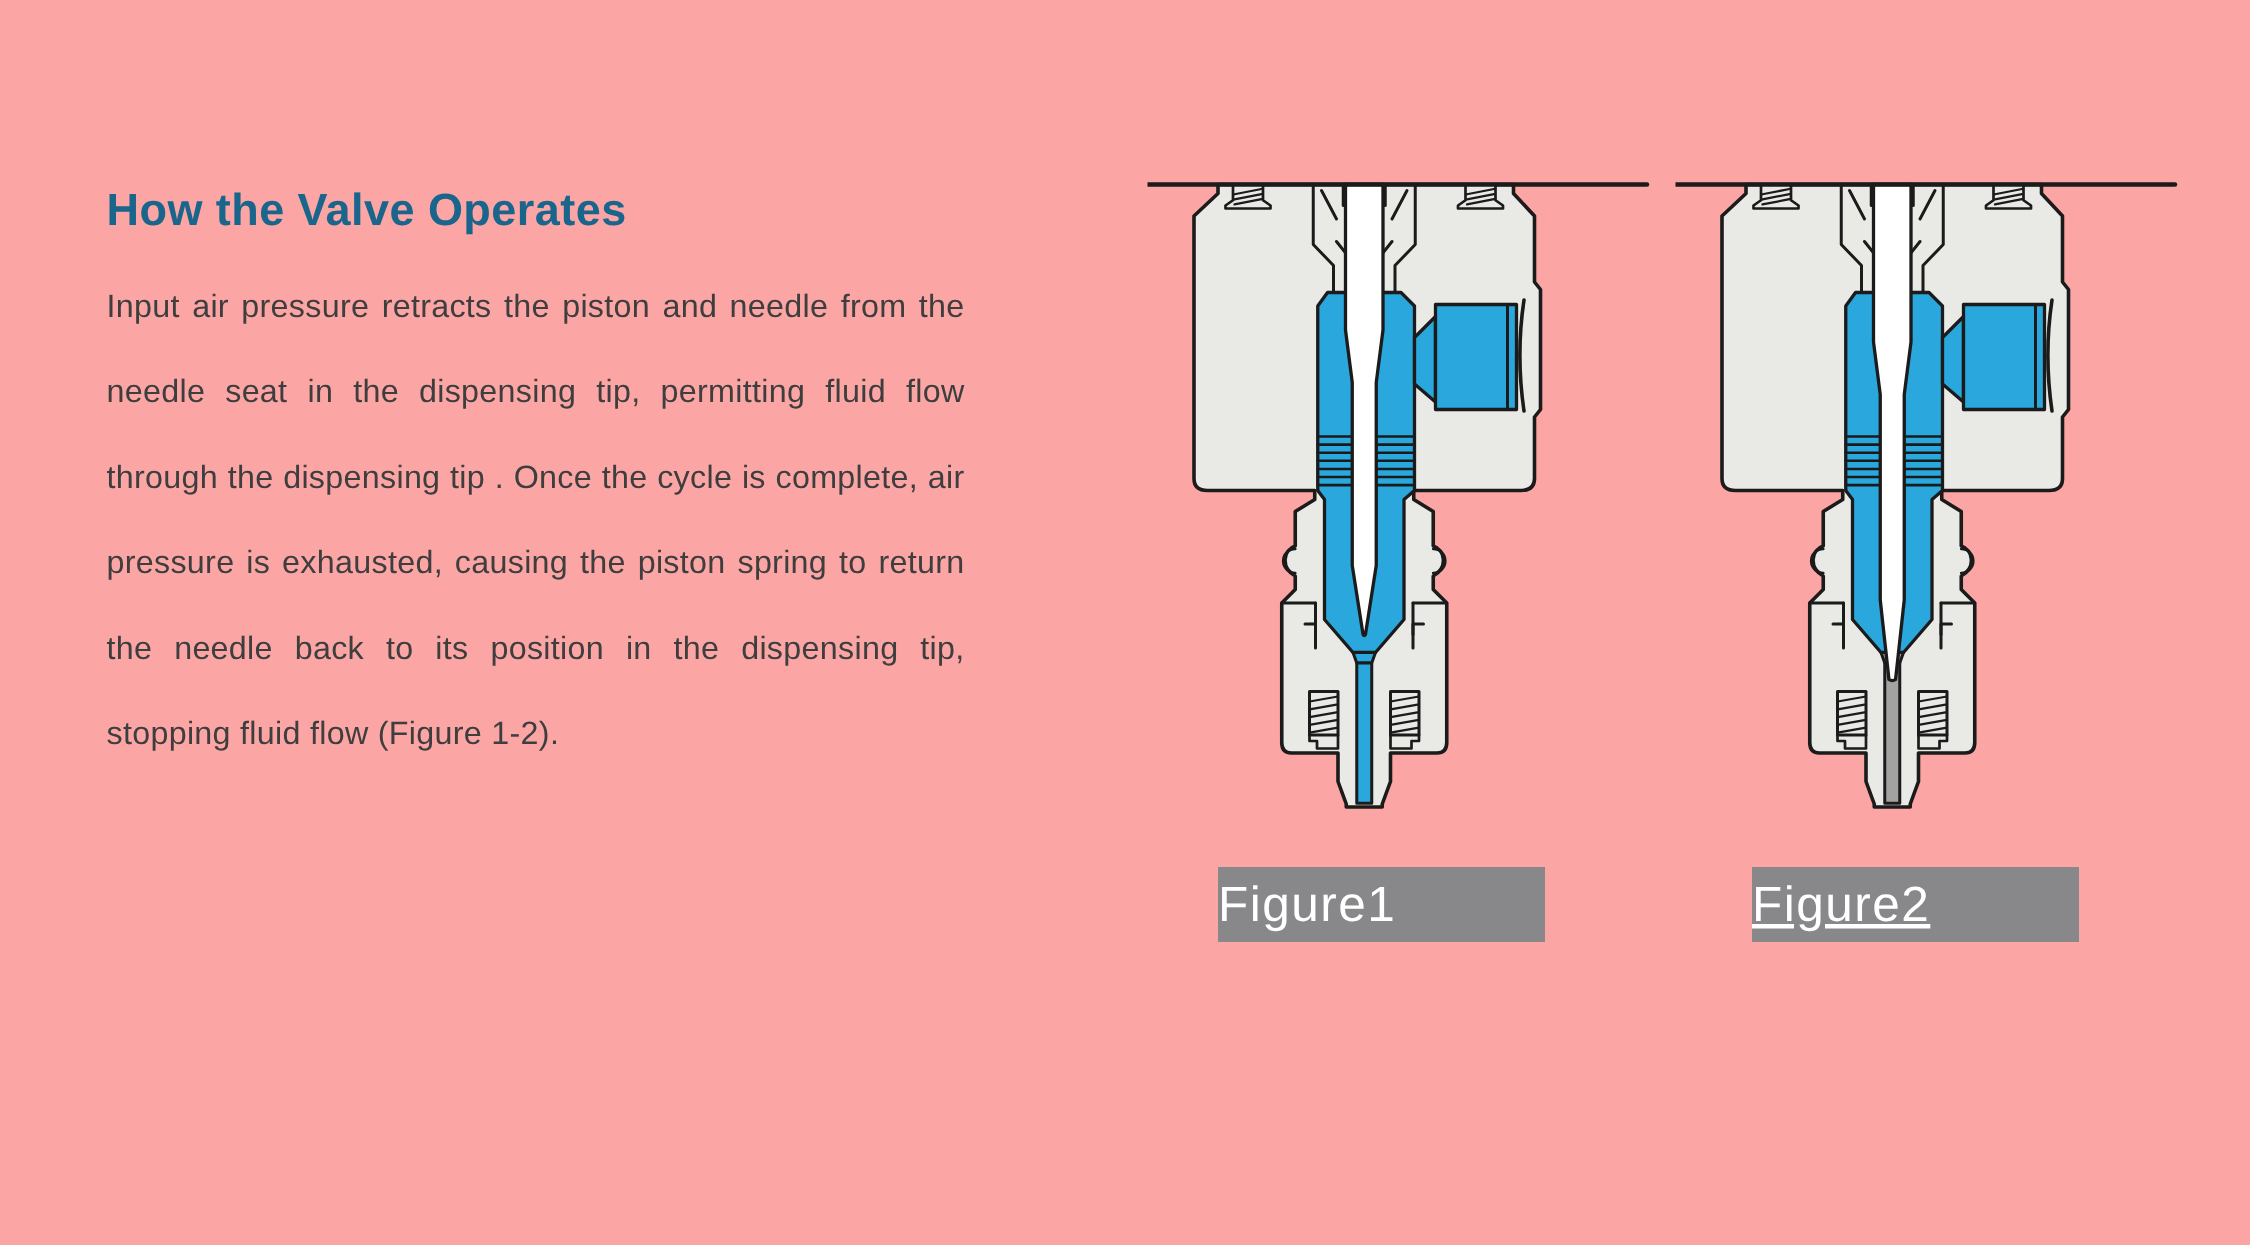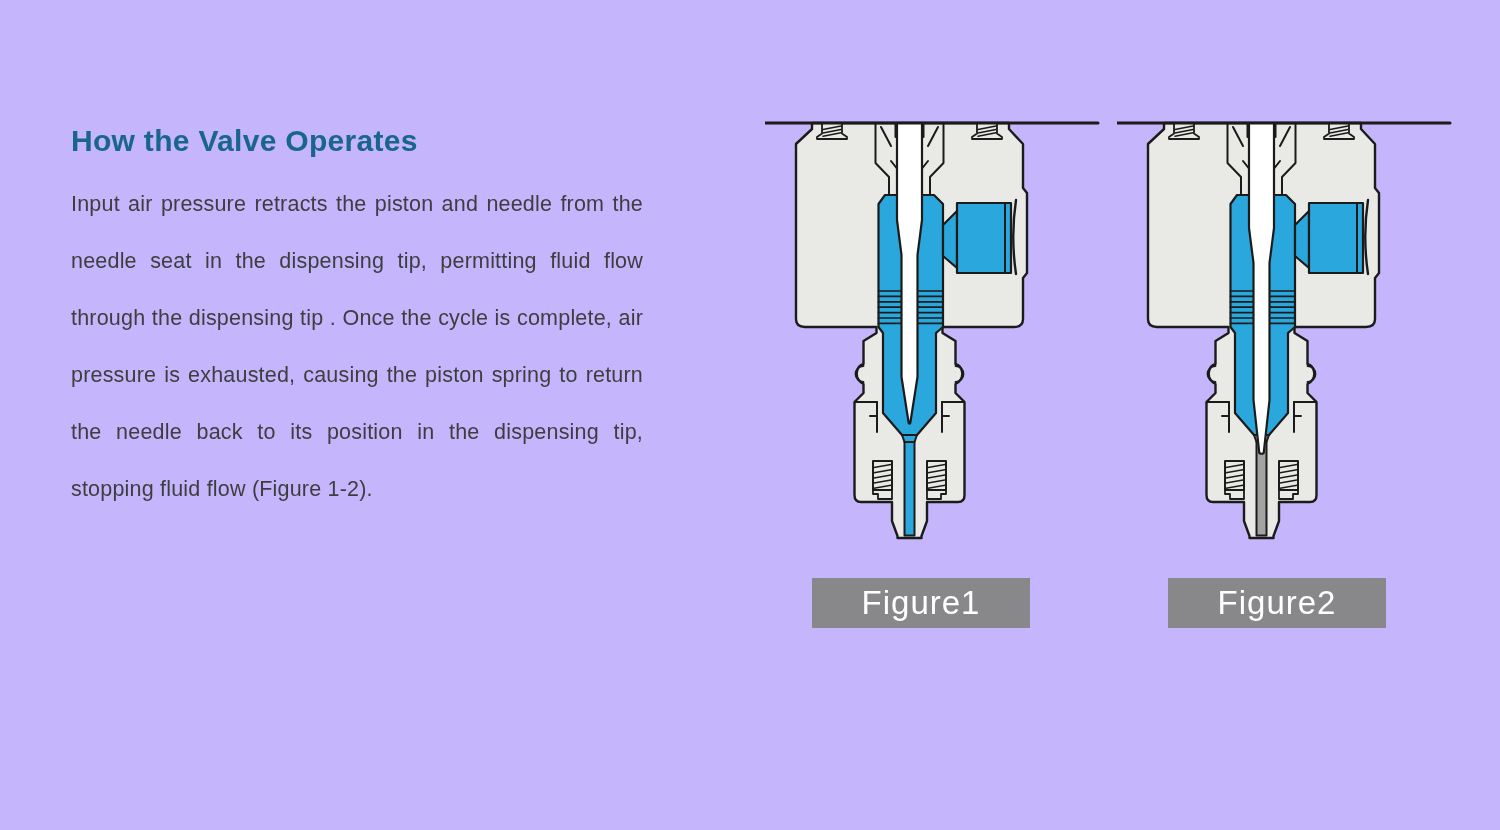--- a/index.html
+++ b/index.html
@@ -17,30 +17,30 @@
     text-align:justify; letter-spacing:.2px;
   }
 
   figure.valve-figure { position:absolute; top:115px; width:340px; height:430px; }
   #valve-figure-1 { left:765px; }
   #valve-figure-2 { left:1117px; }
   figure.valve-figure svg { display:block; }
 
   .figure-label {
     position:absolute; top:578px; width:218px; height:50px;
-    display:flex; align-items:center; justify-content:center;
+    display:flex; align-items:center; justify-content:flex-start;
     color:#ffffff; font-size:33px; font-weight:500; letter-spacing:1px;
   }
   #figure-label-1 { left:812px; }
   #figure-label-2 { left:1168px; }
 </style>
 </head>
 <body>
 
-<div class="page" style="background: #c4b5fd;">
+<div class="page" style="background: #fca5a5;">
 
   <section class="article">
     <h1 style="color: rgb(25, 101, 140);">How the Valve Operates</h1>
     <p>Input air pressure retracts the piston and needle from the needle seat in the dispensing tip, permitting fluid flow through the dispensing tip . Once the cycle is complete, air pressure is exhausted, causing the piston spring to return the needle back to its position in the dispensing tip, stopping fluid flow (Figure 1-2).</p>
   </section>
 
   <figure class="valve-figure" id="valve-figure-1">
     <svg width="340" height="430" viewBox="0 0 340 430">
         <path d="M47,8 L47,14 L31,29 L31,204 Q31,212 40,212 L111.5,212 L111.5,218 L98.5,226 L98.5,249 C90.5,251.5 88.5,263.5 98.5,269 L98.5,278 L89.5,287 L89.5,380 Q89.5,387 96,387 L127,387 L127,406 L132.5,421 L132.5,423 L156.5,423 L156.5,421 L162,406 L162,387 L193,387 Q199.5,387 199.5,380 L199.5,287 L190.5,278 L190.5,269 C200.5,263.5 198.5,251.5 190.5,249 L190.5,226 L177.5,218 L177.5,212 L249,212 Q258,212 258,204 L258,163 L262,158 L262,78 L258,73 L258,29 L244,14 L244,8 Z" fill="#e9e9e6" stroke="#1b1b1b" stroke-width="2.4" stroke-linejoin="round" stroke-linecap="round"></path>
         <path d="M57,8 L57,18.5 L52,22 L52,24 L82,24 L82,22 L77,18.5 L77,8" fill="#e9e9e6" stroke="#1b1b1b" stroke-width="1.8" stroke-linejoin="round" stroke-linecap="round"></path>
@@ -156,17 +156,17 @@
         <path d="M163,373.3 L180,370.3" fill="none" stroke="#1b1b1b" stroke-width="1.5" stroke-linejoin="round" stroke-linecap="round"></path>
         <path d="M181,375 L181,379 L176,379 L176,384 L162,384 L162,375" fill="none" stroke="#1b1b1b" stroke-width="1.8" stroke-linejoin="round" stroke-linecap="round"></path>
         <path d="M132,8 L132,113 L136.5,148 L136.5,285 L142.3,338 Q144.5,339.5 146.7,338 L152.5,285 L152.5,148 L157,113 L157,8 Z" fill="#ffffff" stroke="#1b1b1b" stroke-width="2.2" stroke-linejoin="round" stroke-linecap="round"></path>
         <path d="M0,8 L333,8" fill="none" stroke="#1b1b1b" stroke-width="3" stroke-linejoin="round" stroke-linecap="round"></path>
       </svg>
   </figure>
 
   <div class="figure-label" id="figure-label-1" style="background: rgb(136, 136, 139); color: rgb(255, 255, 255);">
     <span>Figure1</span>
   </div>
-  <div class="figure-label" id="figure-label-2" style="background: rgb(136, 136, 139); color: rgb(255, 255, 255);">
+  <div class="figure-label" id="figure-label-2" style="background: rgb(136, 136, 139); color: rgb(255, 255, 255); text-decoration: underline;">
     <span>Figure2</span>
   </div>
 
 </div>
 
 </body></html>

